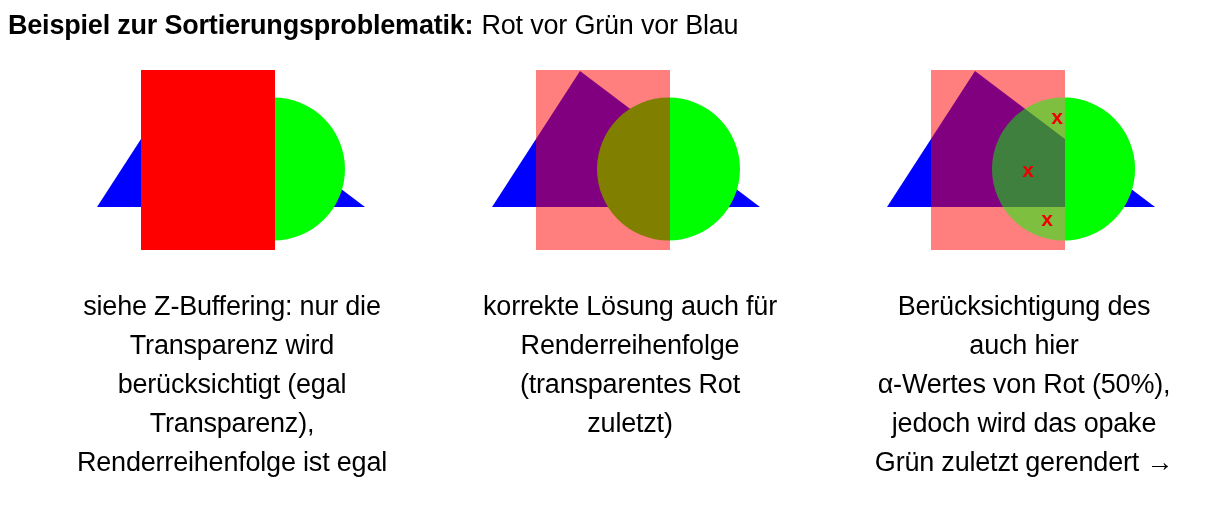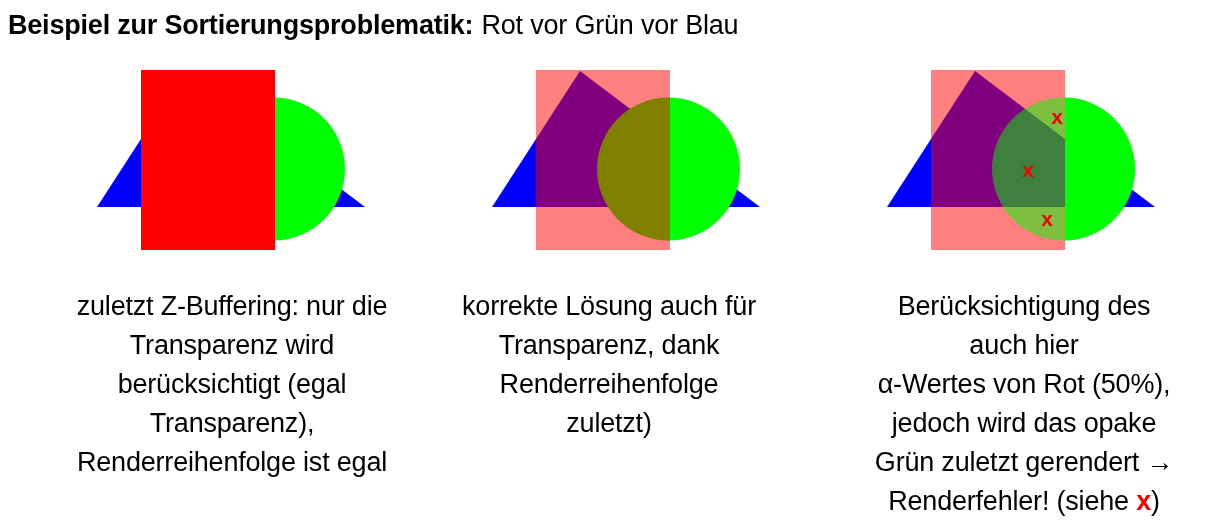--- a/index.html
+++ b/index.html
@@ -16,21 +16,21 @@
   .slide-title .tr{font-weight:normal;margin-left:0.30em}
   .fig{position:absolute;top:60px;width:281px;height:191px}
   #fig1{left:90px}
   #fig2{left:485px}
   #fig3{left:880px}
   .caption{
     position:absolute;top:287px;width:400px;
     text-align:center;font-size:27px;line-height:39px;letter-spacing:-0.2px;
   }
   #cap1{left:32px}
-  #cap2{left:409px}
+  #cap2{left:430px}
   #cap3{left:824px}
   .caption .mark{font-weight:bold}
   svg text.xmark{
     font-family:"Liberation Sans", sans-serif;
     font-weight:bold;font-size:21px;
   }
 </style>
 </head>
 <body>
 
@@ -60,34 +60,33 @@
   <polygon points="7,147 95,11 275,147" fill="#0000ff"></polygon>
   <rect x="51" y="10" width="134" height="180" fill-opacity="0.5" fill="#ff0000"></rect>
   <circle cx="183.5" cy="109" r="71.5" fill-opacity="0.5" fill="#00ff00"></circle>
   <circle cx="183.5" cy="109" r="71.5" mask="url(#rect-hole-mask)" fill="#00ff00"></circle>
   <text class="xmark" x="177" y="56" text-anchor="middle" dominant-baseline="central" fill="#ee0000">x</text>
   <text class="xmark" x="148" y="109" text-anchor="middle" dominant-baseline="central" fill="#ee0000">x</text>
   <text class="xmark" x="167" y="158" text-anchor="middle" dominant-baseline="central" fill="#ee0000">x</text>
 </svg>
 
 <div id="cap1" class="caption">
-  <div>zuletzt Z-Buffering: nur die</div>
+  <div>siehe Z-Buffering: nur die</div>
   <div>Transparenz wird</div>
   <div>berücksichtigt (egal</div>
   <div>Transparenz),</div>
   <div>Renderreihenfolge ist egal</div>
 </div>
 
 <div id="cap2" class="caption">
   <div>korrekte Lösung auch für</div>
-  <div>Transparenz, dank</div>
   <div>Renderreihenfolge</div>
+  <div>(transparentes Rot</div>
   <div>zuletzt)</div>
 </div>
 
 <div id="cap3" class="caption">
   <div>Berücksichtigung des</div>
   <div>auch hier</div>
   <div>α-Wertes von Rot (50%),</div>
   <div>jedoch wird das opake</div>
   <div>Grün zuletzt gerendert →</div>
-  <div><span>Renderfehler! (siehe </span><span class="mark" style="color: rgb(238, 0, 0);">x</span><span>)</span></div>
 </div>
 
 </body></html>

